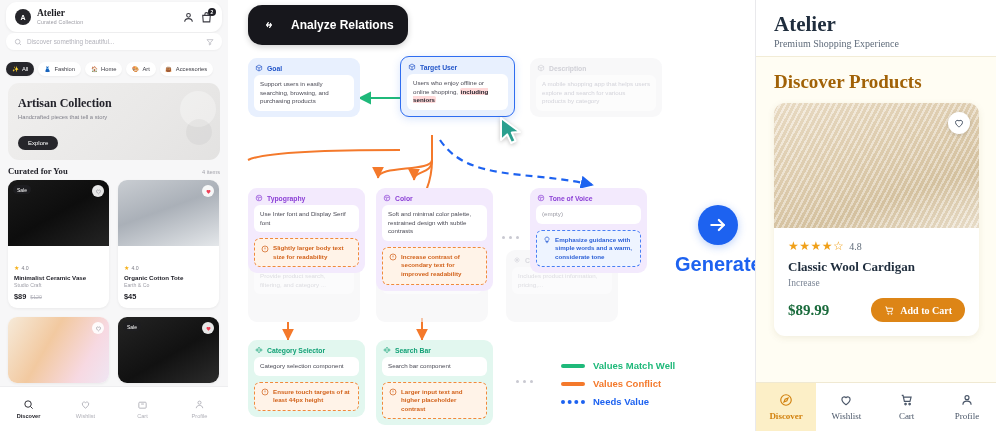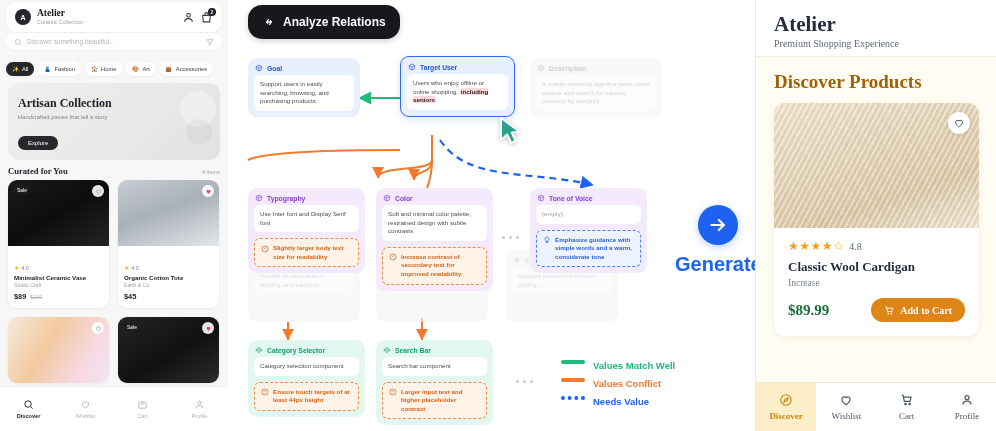--- a/index.html
+++ b/index.html
@@ -97,22 +97,22 @@
   .tab{flex:1;display:flex;flex-direction:column;align-items:center;gap:3px;color:#b0b0b8;}
   .tab.act{color:#1f1f26;}
   .tab .ic{width:11px;height:11px;}
   .tab .ic svg{width:100%;height:100%;display:block;}
   .tab .lb{font-size:5.6px;}
   .tab.act .lb{font-weight:700;}
 
   
   .canvas{position:absolute;left:228px;top:0;width:527px;height:431px;background:#fff;overflow:hidden;}
   .pill{
-    position:absolute;left:20px;top:5px;height:34px;background:#17171c;color:#fff;border-radius:14px;
-    display:flex;align-items:center;gap:7px;padding:0 14px;font-size:12px;font-weight:700;
+    position:absolute;left:20px;top:5px;height:40px;background:#17171c;color:#fff;border-radius:14px;
+    display:flex;align-items:center;gap:15px;padding:0 14px;font-size:12px;font-weight:700;
     box-shadow:0 2px 6px rgba(0,0,0,.18);
   }
   .pill .lk{width:14px;height:14px;}
   .pill .lk svg{width:100%;height:100%;display:block;}
   svg.wires{position:absolute;left:0;top:0;width:527px;height:431px;pointer-events:none;}
 
   .node{position:absolute;border-radius:9px;box-sizing:border-box;}
   .nhead{display:flex;align-items:center;gap:4px;font-size:6.8px;font-weight:700;padding:6px 7px 3px;}
   .nhead .gi{width:8px;height:8px;}
   .nhead .gi svg{width:100%;height:100%;display:block;}
@@ -137,21 +137,21 @@
   .ghost .gi{width:8px;height:8px;}
   .ghost .gi svg{width:100%;height:100%;display:block;}
 
   .dots{position:absolute;display:flex;gap:4px;}
   .dots i{width:3px;height:3px;border-radius:50%;background:#c9c9d1;display:block;}
 
   .cursor{position:absolute;width:26px;height:30px;pointer-events:none;}
   .cursor svg{width:100%;height:100%;display:block;filter:drop-shadow(0 1px 2px rgba(0,0,0,.25));}
 
   .legend{position:absolute;left:333px;top:360px;display:flex;flex-direction:column;gap:7px;}
-  .lg{display:flex;gap:8px;font-size:9.5px;font-weight:700;}
+  .lg{display:flex;align-items:center;gap:8px;font-size:9.5px;font-weight:700;}
   .lg .bar{width:24px;height:4px;border-radius:2px;display:block;}
   .lg .bar.dash{background:none;border-top:4px dotted currentColor;height:0;border-radius:0;}
 
   .genwrap{position:absolute;left:447px;top:205px;display:flex;flex-direction:column;align-items:center;gap:8px;}
   .gencircle{width:40px;height:40px;border-radius:50%;background:#1d62f0;display:flex;align-items:center;justify-content:center;
     box-shadow:0 2px 8px rgba(29,98,240,.3);}
   .gencircle svg{width:20px;height:20px;}
   .genlabel{font-size:20px;font-weight:700;color:#1d62f0;}
 
   

